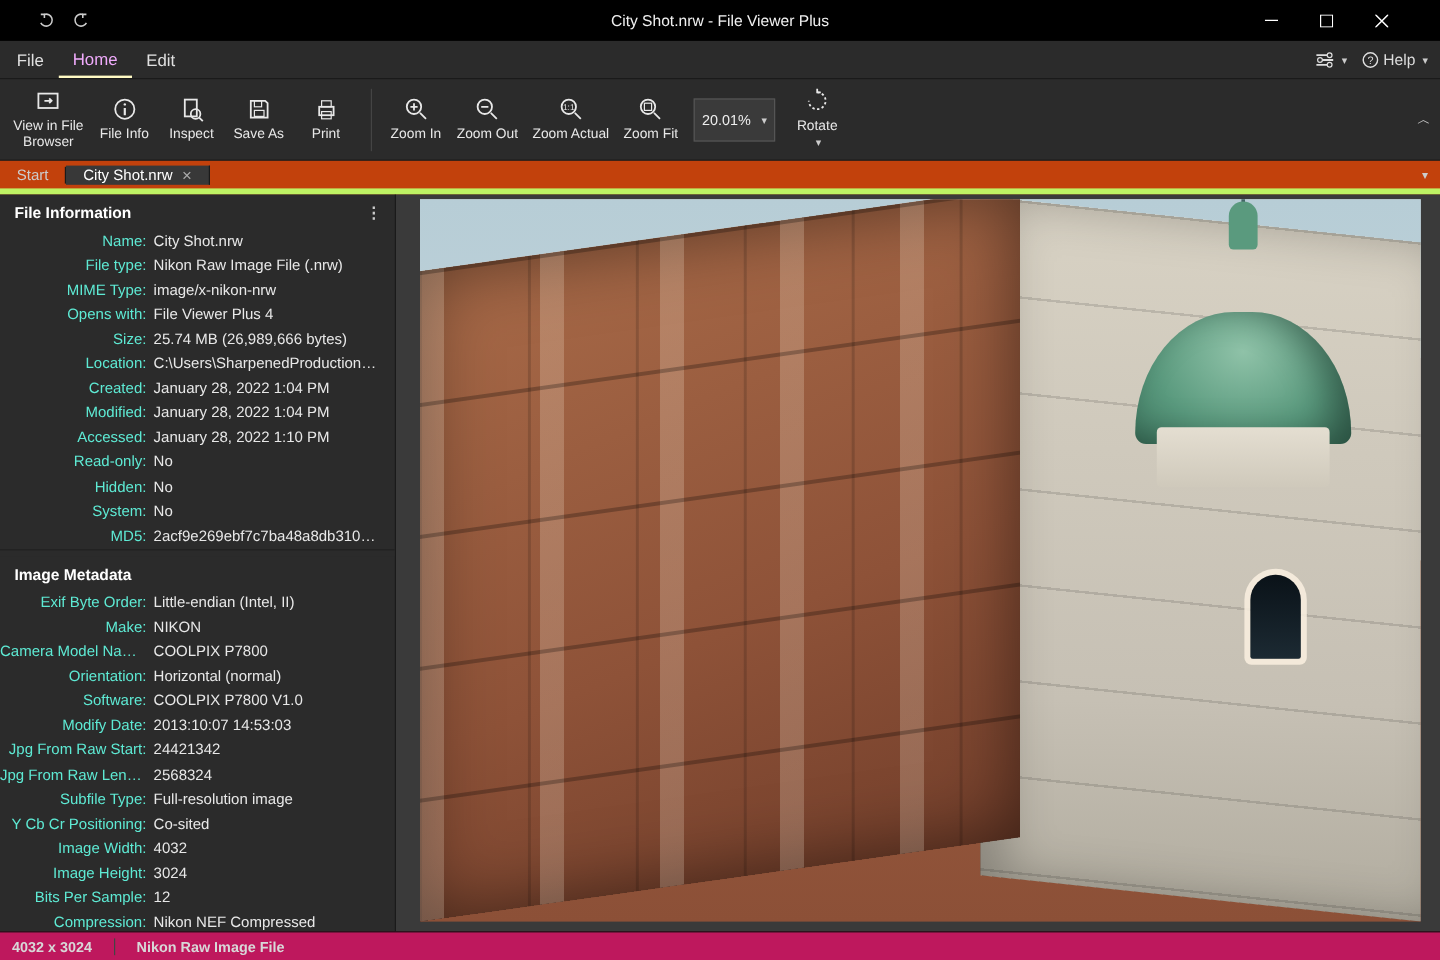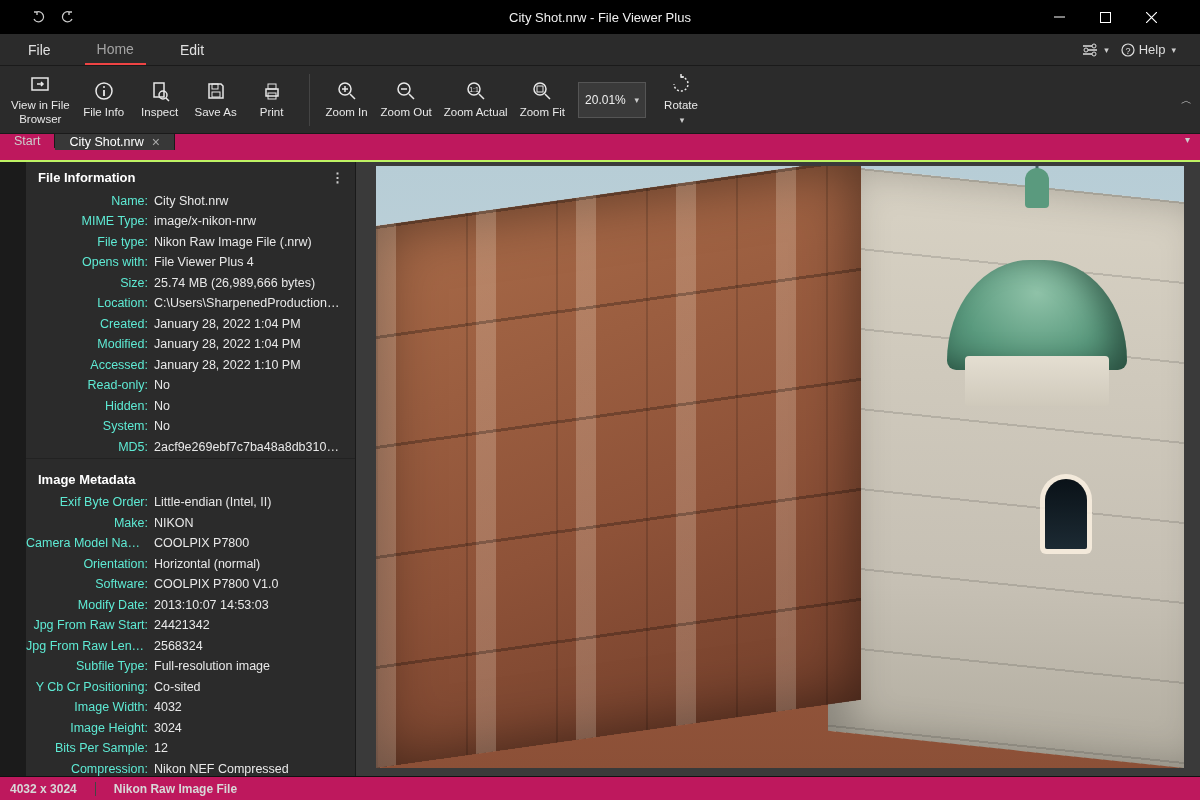--- a/index.html
+++ b/index.html
@@ -22,26 +22,25 @@
 }
 .tb-left { display: flex; gap: 10px; align-items: center; padding-left: 4px; }
 .tb-arrow { width: 18px; height: 18px; display:flex; align-items:center; justify-content:center; color:#ccc; cursor:pointer; }
 .tb-title { position:absolute; left:0; right:0; text-align:center; font-size:13px; color:#f0f0f0; pointer-events:none; }
 .tb-right { margin-left:auto; display:flex; gap:0; }
 .win-btn { width:46px; height:34px; display:flex; align-items:center; justify-content:center; color:#fff; cursor:pointer; }
 
 
 .menu-bar {
   height: 32px; background: #2b2b2b;
-  display:flex; align-items:center; padding: 0 16px;
+  display:flex; align-items:center; padding: 0 2px;
   border-bottom: 1px solid #1a1a1a;
-  gap: 22px;
 }
 .menu-item { padding: 6px 12px; cursor:pointer; color:#e0e0e0; font-size:14px; }
-.menu-item.active { border-bottom: 2px solid #ef4444; color:#a3a3a3; }
+.menu-item.active { border-bottom: 2px solid #fef9c3; color:#f0abfc; }
 .menu-spacer { flex: 1; }
 .menu-right { display:flex; gap:12px; align-items:center; padding-right:8px; }
 .mr-icon { display:flex; align-items:center; gap:4px; cursor:pointer; color:#ddd; font-size:13px; }
 .chev { font-size:9px; color:#ccc; margin-left:2px; }
 
 
 .ribbon {
   height: 68px; background: #2b2b2b;
   display:flex; align-items:center;
   padding: 4px 6px;
@@ -61,37 +60,37 @@
 .zoom-box {
   width:68px; height:36px; background:#3a3a3a;
   border:1px solid #555; display:flex; align-items:center;
   padding: 0 6px; font-size:12px; color:#eee; cursor:pointer;
   justify-content:space-between; margin: 0 4px; align-self:center;
 }
 .collapse-caret { position:absolute; right:8px; top:50%; transform:translateY(-50%); color:#ccc; cursor:pointer; font-size:11px; }
 
 
 .tab-strip {
-  height: 28px; background: #be185d;
-  display:flex; align-items:flex-start;
-  border-bottom: 2px solid #bef264;
+  height: 28px; background: #c2410c;
+  display:flex; align-items:center;
+  border-bottom: 5px solid #bef264;
   position:relative;
 }
 .tab {
   padding: 0 14px; display:flex; align-items:center;
   font-size:12.5px; color:#ccc; cursor:pointer;
   border-right:1px solid #1a1a1a;
   gap:8px;
 }
 .tab.active { background:#383838; color:#fff; }
 .tab-close { font-size:14px; color:#aaa; cursor:pointer; }
 .tab-strip .drop { margin-left:auto; padding:0 10px; display:flex; align-items:center; color:#ccc; cursor:pointer; font-size:10px;}
 
 
-.main-split { flex:1; display:flex; overflow:hidden;margin-left:26px; }
+.main-split { flex:1; display:flex; overflow:hidden; }
 .left-panel {
   width: 330px; background:#2b2b2b;
   display:flex; flex-direction:column;
   border-right:1px solid #1a1a1a;
   position:relative;
 }
 .left-scroll { flex:1; overflow-y:auto; }
 
 .left-scroll::-webkit-scrollbar { width:16px; }
 .left-scroll::-webkit-scrollbar-track { background:#2b2b2b; }
@@ -404,26 +403,26 @@
       <div class="section-header">
         <span>File Information</span>
         <span class="sh-dots">⋮</span>
       </div>
       <div id="file-info-rows">
           <div class="info-row">
             <div class="info-label">Name:</div>
             <div class="info-value">City Shot.nrw</div>
           </div>
           <div class="info-row">
+            <div class="info-label">File type:</div>
+            <div class="info-value">Nikon Raw Image File (.nrw)</div>
+          </div>
+          <div class="info-row">
             <div class="info-label">MIME Type:</div>
             <div class="info-value">image/x-nikon-nrw</div>
-          </div>
-          <div class="info-row">
-            <div class="info-label">File type:</div>
-            <div class="info-value">Nikon Raw Image File (.nrw)</div>
           </div>
           <div class="info-row">
             <div class="info-label">Opens with:</div>
             <div class="info-value">File Viewer Plus 4</div>
           </div>
           <div class="info-row">
             <div class="info-label">Size:</div>
             <div class="info-value">25.74 MB (26,989,666 bytes)</div>
           </div>
           <div class="info-row">

